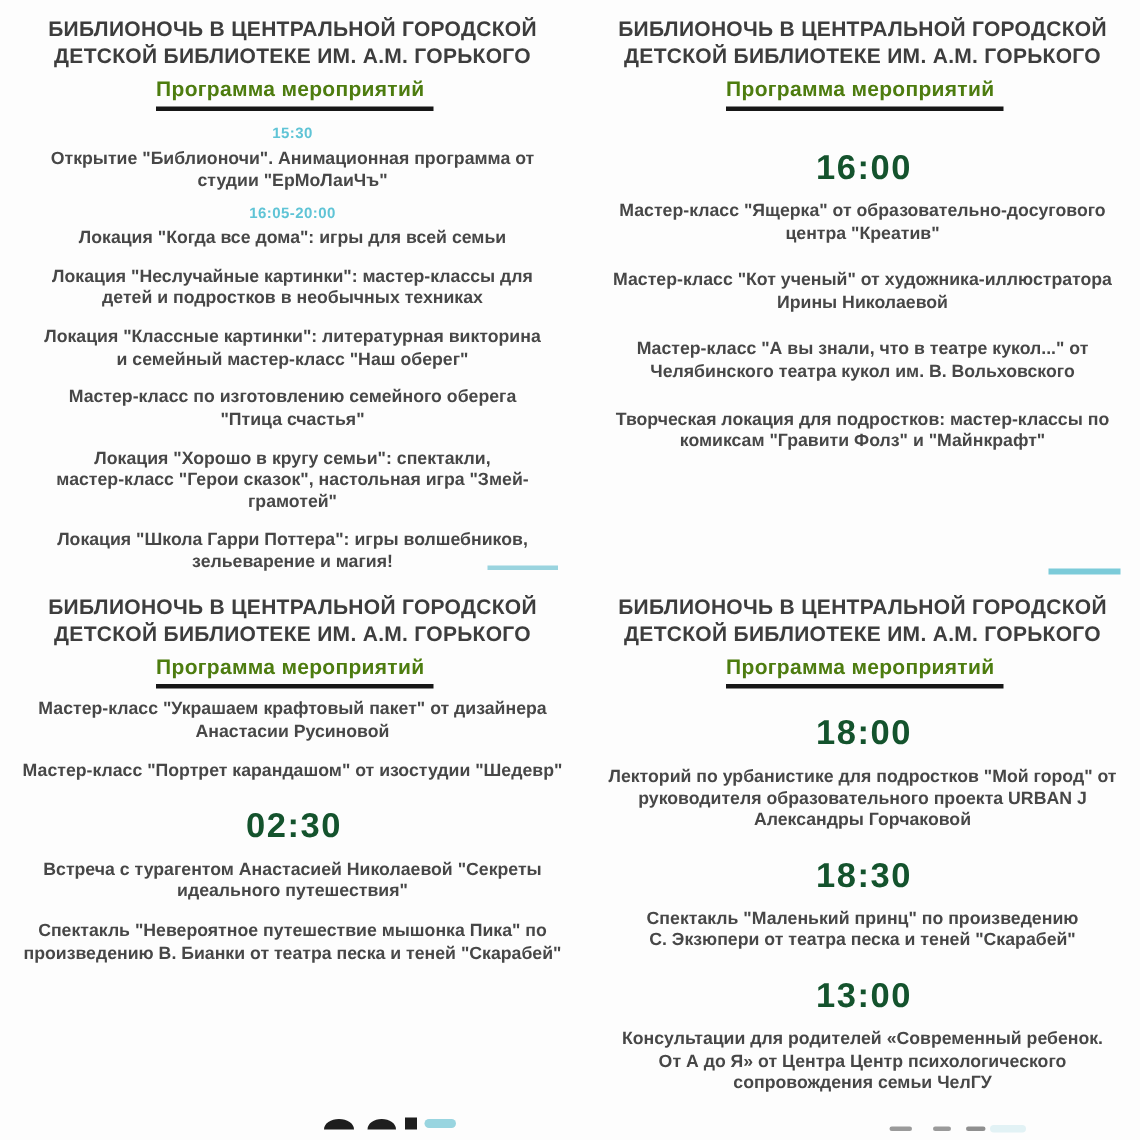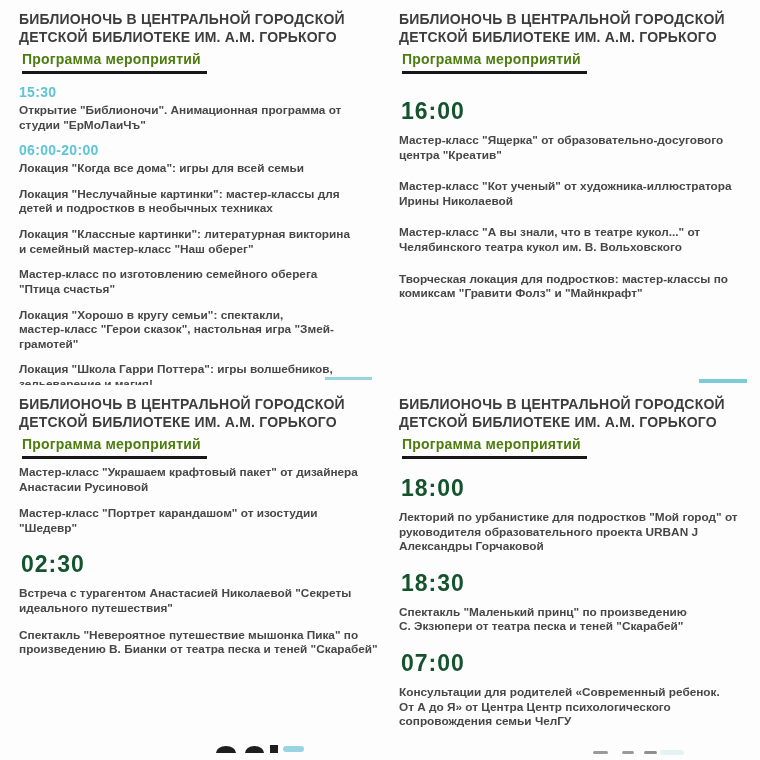--- a/index.html
+++ b/index.html
@@ -1,24 +1,24 @@
 <!DOCTYPE html>
 <html><head>
 <meta charset="utf-8">
 <style>
   html,body{margin:0;padding:0;background:#ffffff;}
   body{width:760px;height:760px;overflow:hidden;font-family:"Liberation Sans",sans-serif;}
   .sheet{position:relative;width:760px;height:760px;background:#fdfdfd;}
   .grid{display:grid;grid-template-columns:380px 380px;grid-template-rows:385px 375px;}
-  .quad{box-sizing:border-box;position:relative;padding:10px 2px 0 19px;overflow:hidden;}
+  .quad{box-sizing:border-box;position:relative;padding:10px 2px 0 12px;overflow:hidden;text-align:center;}
   .q-header{font-size:14px;font-weight:700;color:#3d3d3d;line-height:1.32;letter-spacing:.2px;}
   .q-sub{display:inline-block;margin:4px 0 0 3px;font-size:14px;font-weight:700;color:#4d7c0f;
          padding:0 6px 4px 0;border-bottom:3px solid #171717;letter-spacing:.2px;}
   .sec{margin-top:6px;}
-  .time-sm{color:#5fc4d6;font-size:14px;font-weight:700;margin:10px 0 2px 0;letter-spacing:.3px;}
+  .time-sm{color:#5fc4d6;font-size:10px;font-weight:700;margin:10px 0 2px 0;letter-spacing:.3px;}
   .time-lg{color:#14532d;font-size:23px;font-weight:700;margin:16px 0 8px 2px;letter-spacing:1px;}
   .event{color:#474747;font-size:11.8px;font-weight:700;line-height:1.24;margin:3px 0 0 0;
          white-space:pre-line;letter-spacing:0;}
   .event + .event{margin-top:12px;}
   .q1 .event + .event{margin-top:11px;}
   .q2 .time-lg{margin-top:24px;}
   .q2 .event + .event{margin-top:17px;}
   .q4 .event{margin-top:6px;}
   
   .seam-bar{position:absolute;}
@@ -36,21 +36,21 @@
         <span>БИБЛИОНОЧЬ В ЦЕНТРАЛЬНОЙ ГОРОДСКОЙ</span><br>
         <span>ДЕТСКОЙ БИБЛИОТЕКЕ ИМ. А.М. ГОРЬКОГО</span>
       </div>
       <div class="q-sub">Программа мероприятий</div>
       <div class="sec">
         <div class="time-sm">15:30</div>
         <p class="event">Открытие "Библионочи". Анимационная программа от
 студии "ЕрМоЛаиЧъ"</p>
       </div>
       <div class="sec">
-        <div class="time-sm">06:00-20:00</div>
+        <div class="time-sm">16:05-20:00</div>
         <p class="event">Локация "Когда все дома": игры для всей семьи</p>
         <p class="event">Локация "Неслучайные картинки": мастер-классы для
 детей и подростков в необычных техниках</p>
         <p class="event">Локация "Классные картинки": литературная викторина
 и семейный мастер-класс "Наш оберег"</p>
         <p class="event">Мастер-класс по изготовлению семейного оберега
 "Птица счастья"</p>
         <p class="event">Локация "Хорошо в кругу семьи": спектакли,
 мастер-класс "Герои сказок", настольная игра "Змей-
 грамотей"</p>
@@ -109,21 +109,21 @@
         <p class="event">Лекторий по урбанистике для подростков "Мой город" от
 руководителя образовательного проекта URBAN J
 Александры Горчаковой</p>
       </div>
       <div class="sec">
         <div class="time-lg">18:30</div>
         <p class="event">Спектакль "Маленький принц" по произведению
 С. Экзюпери от театра песка и теней "Скарабей"</p>
       </div>
       <div class="sec">
-        <div class="time-lg">07:00</div>
+        <div class="time-lg">13:00</div>
         <p class="event">Консультации для родителей «Современный ребенок.
 От А до Я» от Центра Центр психологического
 сопровождения семьи ЧелГУ</p>
       </div>
     </section>
   </div>
 
   <div class="seam-bar" style="left:325px;top:377px;width:47px;height:3px;background:#9ad4df;"></div>
   <div class="seam-bar" style="left:699px;top:379px;width:48px;height:4px;background:#7ccbd9;"></div>
 

